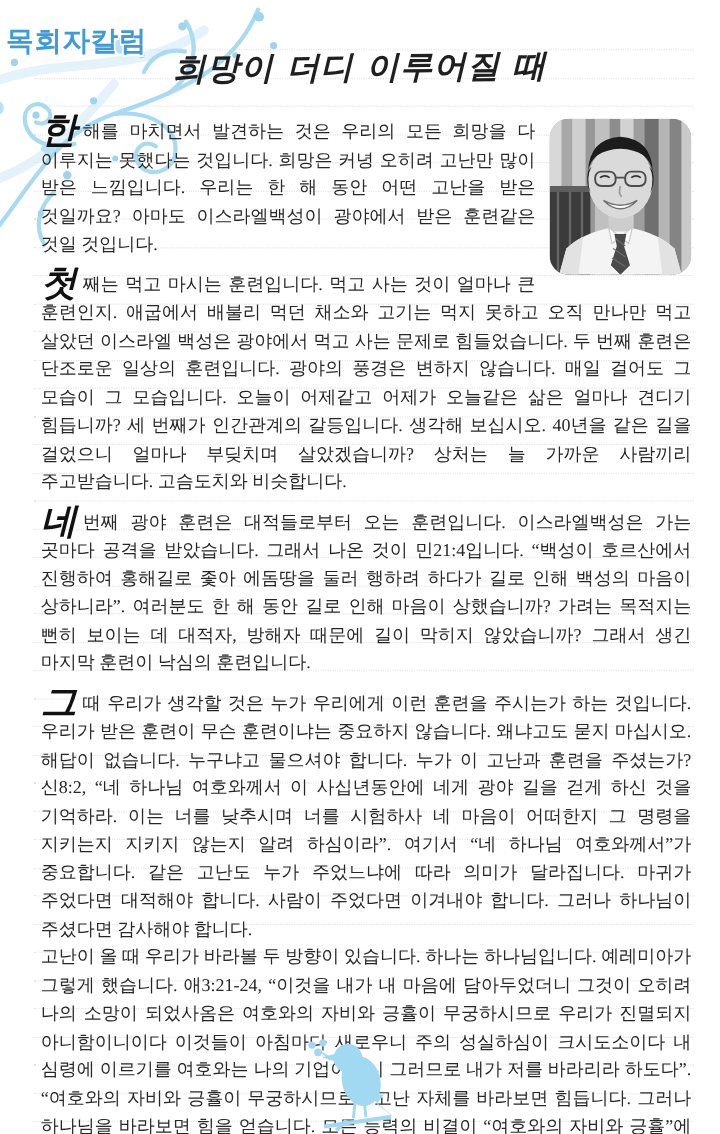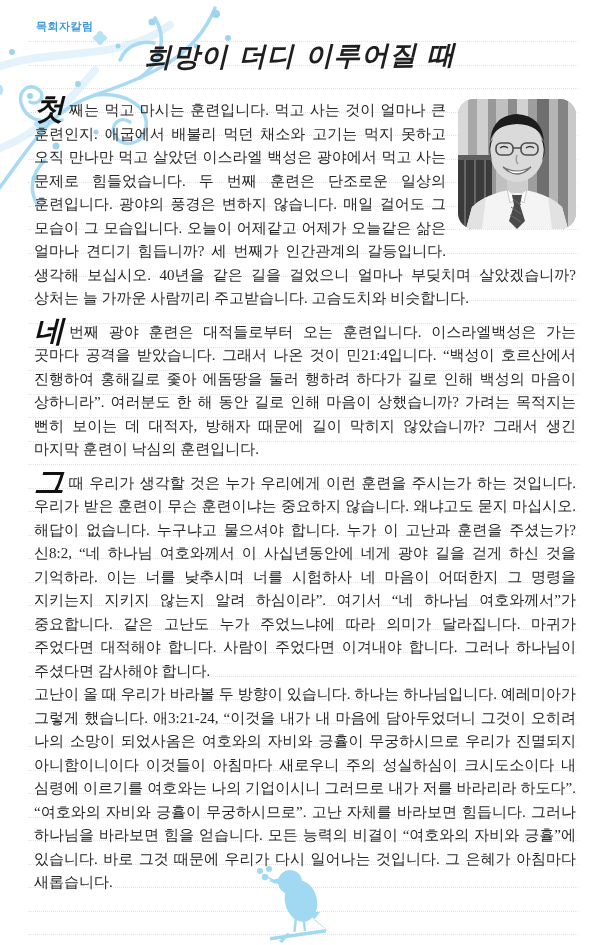--- a/index.html
+++ b/index.html
@@ -7,23 +7,23 @@
     width:600px;height:945px;position:relative;overflow:hidden;
     background:#ffffff;
     font-family:"Liberation Serif","DejaVu Serif",serif;
   }
   
   .ruling{position:absolute;left:28px;width:550px;height:0;
     border-top:1px dotted #e4e4e4;z-index:0;}
   
   .flourish{position:absolute;top:0;left:0;z-index:1;}
   .category-label{
-    position:absolute;top:19px;left:36px;z-index:3;
+    position:absolute;top:19px;left:5px;z-index:3;
     font-family:Liberation Sans, sans-serif;
-    font-weight:bold;font-size:11px;color:#3f9bd8;letter-spacing:0.5px;
+    font-weight:bold;font-size:23px;color:#3f9bd8;letter-spacing:0.5px;
     text-shadow:-1px -1px 0 #fff,1px -1px 0 #fff,-1px 1px 0 #fff,1px 1px 0 #fff,0 0 3px #fff;
   }
   .page-title{
     position:absolute;top:38px;left:0;width:600px;text-align:center;z-index:2;
     font-family:"DejaVu Sans","Liberation Sans",sans-serif;
     font-weight:bold;font-style:italic;font-size:27px;color:#1f1f1f;
     transform:rotate(-0.5deg);letter-spacing:1px;
   }
   .content{
     position:absolute;top:99px;left:34px;width:542px;z-index:2;
@@ -137,20 +137,23 @@
 
       <path d="M45,68 Q59,82 73,68 Q59,76 45,68 Z" fill="#fff" stroke="#707070" stroke-width="1.2"></path>
 
       <path d="M49,90 L59,99 L52,104 Z" fill="#ffffff" stroke="#c7c7c7" stroke-width="1"></path>
       <path d="M69,90 L59,99 L66,104 Z" fill="#ffffff" stroke="#c7c7c7" stroke-width="1"></path>
       <path d="M54,96 L64,96 L62,106 L67,122 L59,130 L51,122 L56,106 Z" fill="#4a4a4a"></path>
       <path d="M55,100 l8,6 M53,108 l10,7 M52,116 l11,7" stroke="#6d6d6d" stroke-width="1" fill="none"></path>
     </svg>
   </div>
 
+  <div class="para">
+    <span class="drop-cap">한</span><span>해를 마치면서 발견하는 것은 우리의 모든 희망을 다 이루지는 못했다는 것입니다. 희망은 커녕 오히려 고난만 많이 받은 느낌입니다. 우리는 한 해 동안 어떤 고난을 받은 것일까요? 아마도 이스라엘백성이 광야에서 받은 훈련같은 것일 것입니다.</span>
+  </div>
 
   <div class="para">
     <span class="drop-cap">첫</span><span>째는 먹고 마시는 훈련입니다. 먹고 사는 것이 얼마나 큰 훈련인지. 애굽에서 배불리 먹던 채소와 고기는 먹지 못하고 오직 만나만 먹고 살았던 이스라엘 백성은 광야에서 먹고 사는 문제로 힘들었습니다. 두 번째 훈련은 단조로운 일상의 훈련입니다. 광야의 풍경은 변하지 않습니다. 매일 걸어도 그 모습이 그 모습입니다. 오늘이 어제같고 어제가 오늘같은 삶은 얼마나 견디기 힘듭니까? 세 번째가 인간관계의 갈등입니다. 생각해 보십시오. 40년을 같은 길을 걸었으니 얼마나 부딪치며 살았겠습니까? 상처는 늘 가까운 사람끼리 주고받습니다. 고슴도치와 비슷합니다.</span>
   </div>
 
   <div class="para">
     <span class="drop-cap">네</span><span>번째 광야 훈련은 대적들로부터 오는 훈련입니다. 이스라엘백성은 가는 곳마다 공격을 받았습니다. 그래서 나온 것이 민21:4입니다. “백성이 호르산에서 진행하여 홍해길로 좇아 에돔땅을 둘러 행하려 하다가 길로 인해 백성의 마음이 상하니라”. 여러분도 한 해 동안 길로 인해 마음이 상했습니까? 가려는 목적지는 뻔히 보이는 데 대적자, 방해자 때문에 길이 막히지 않았습니까? 그래서 생긴 마지막 훈련이 낙심의 훈련입니다.</span>
   </div>
 
   <div class="para">

